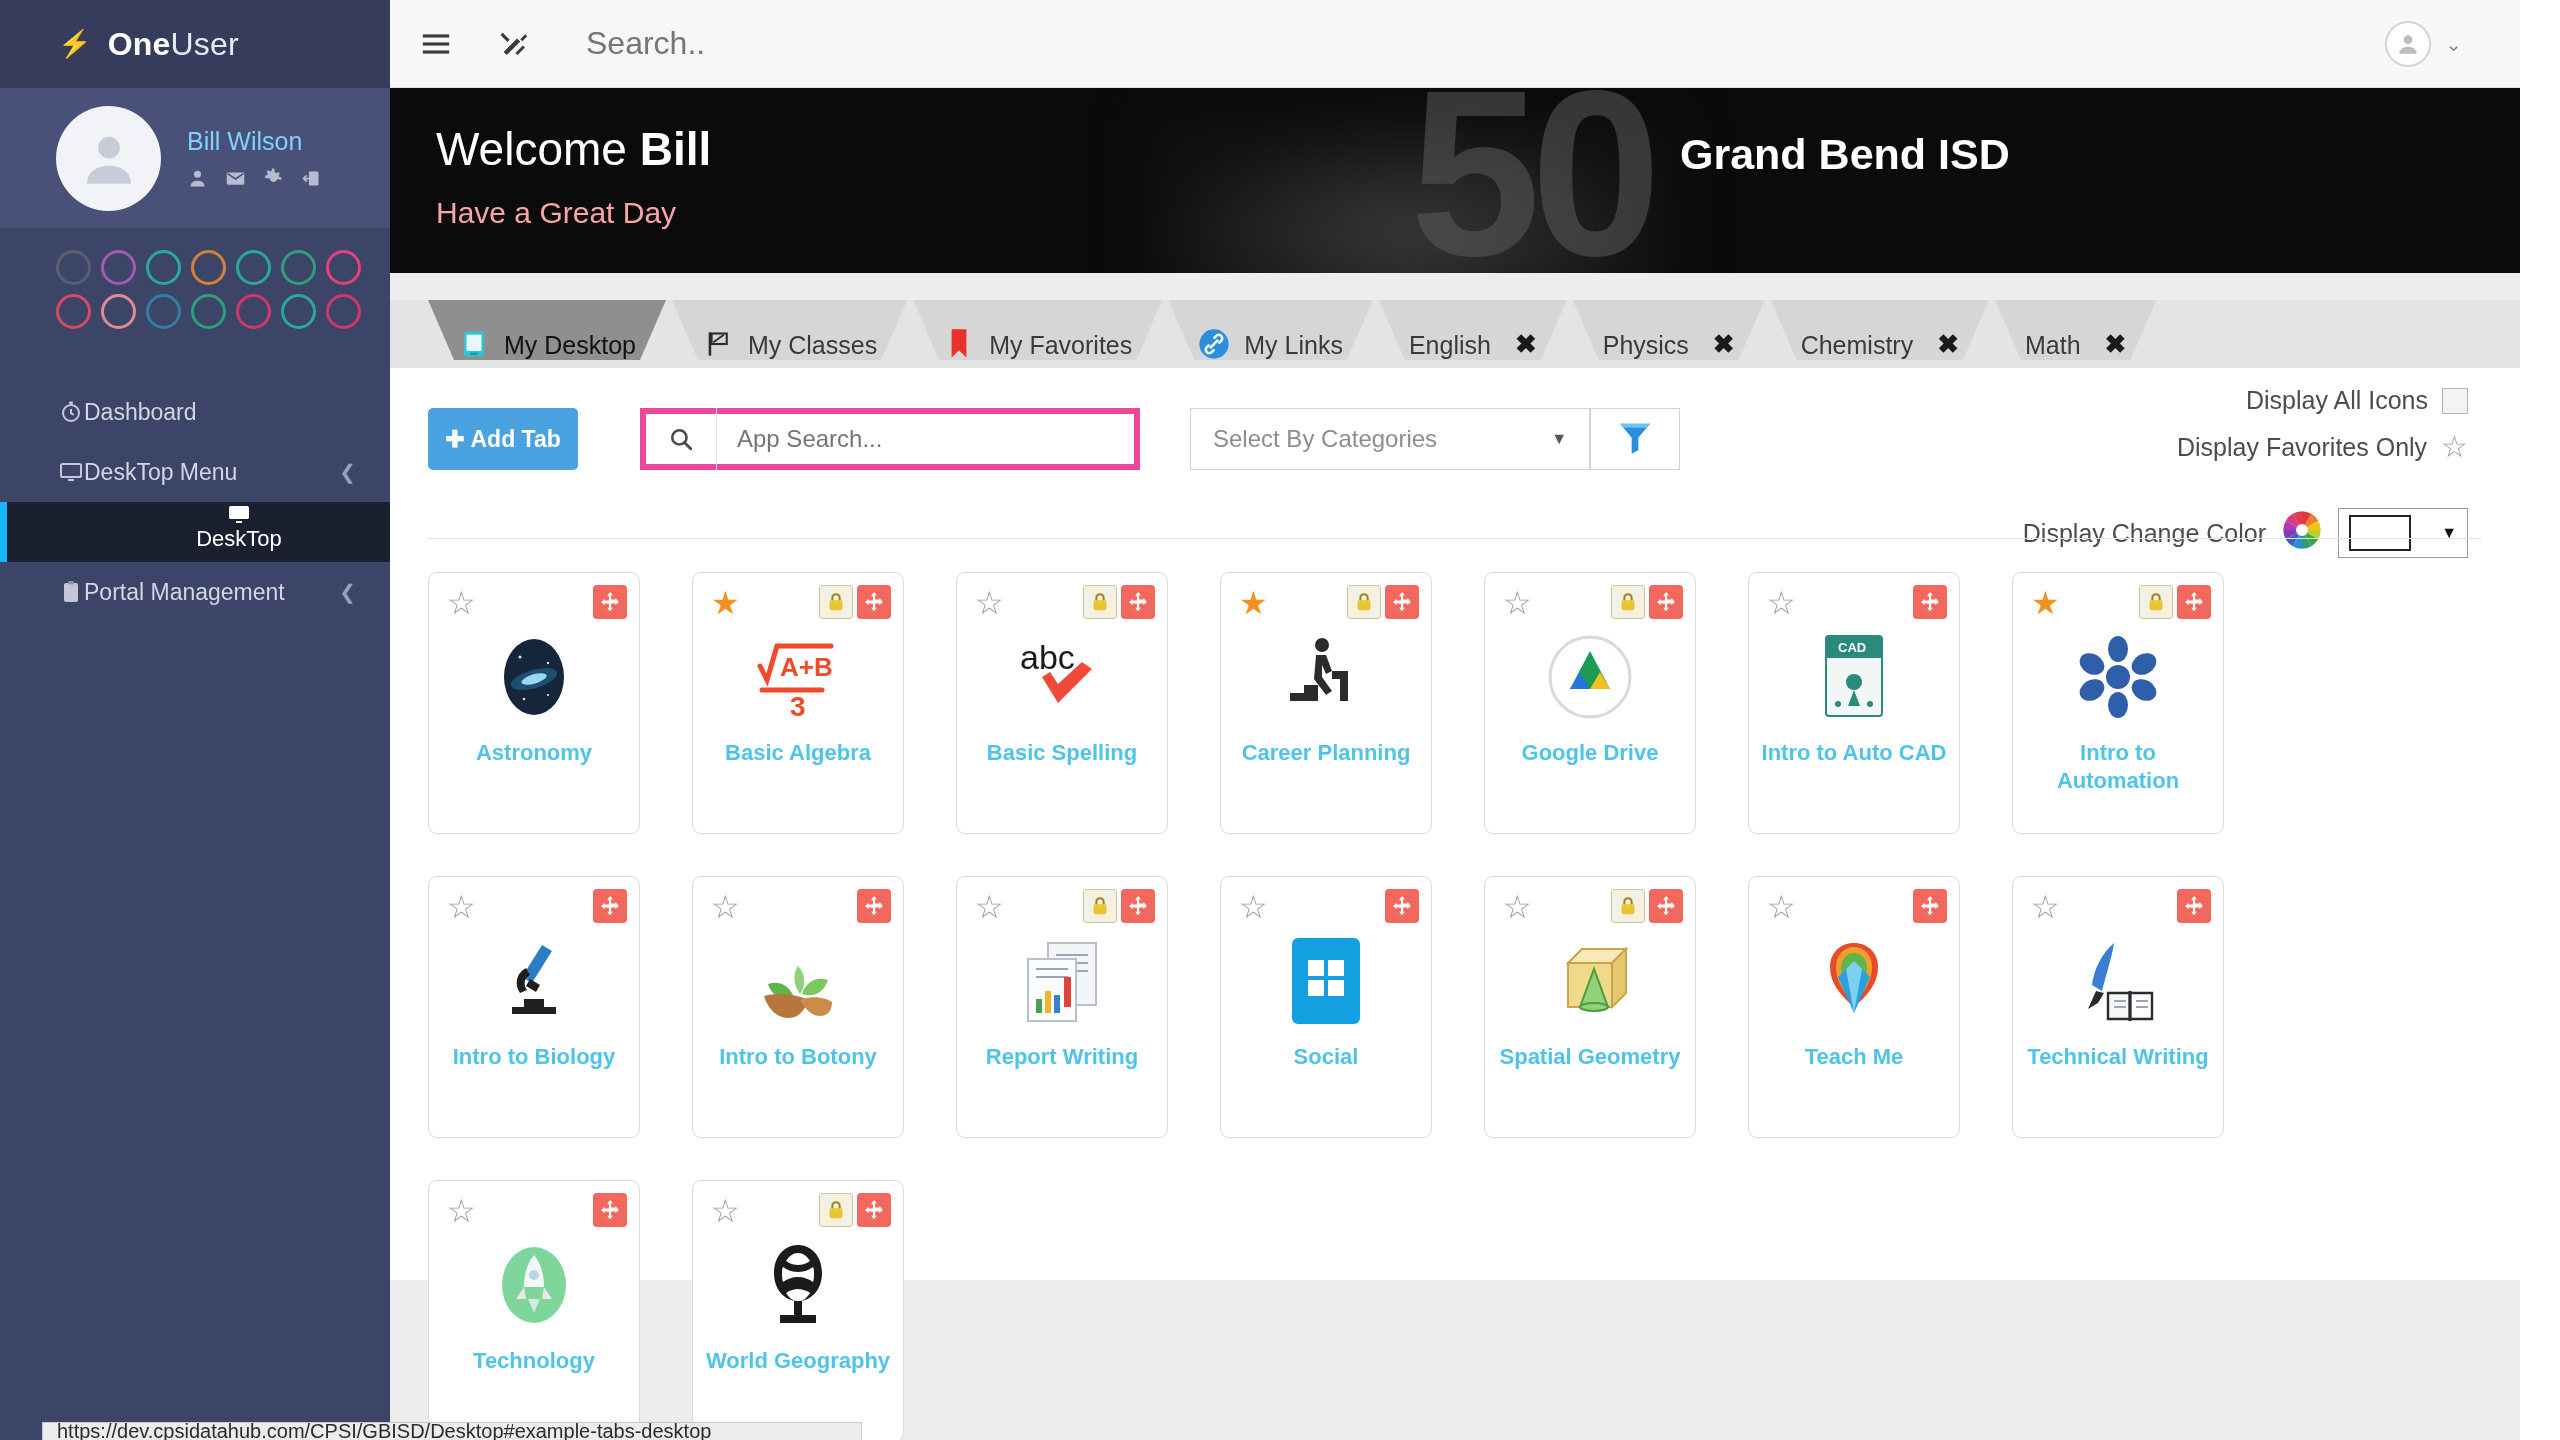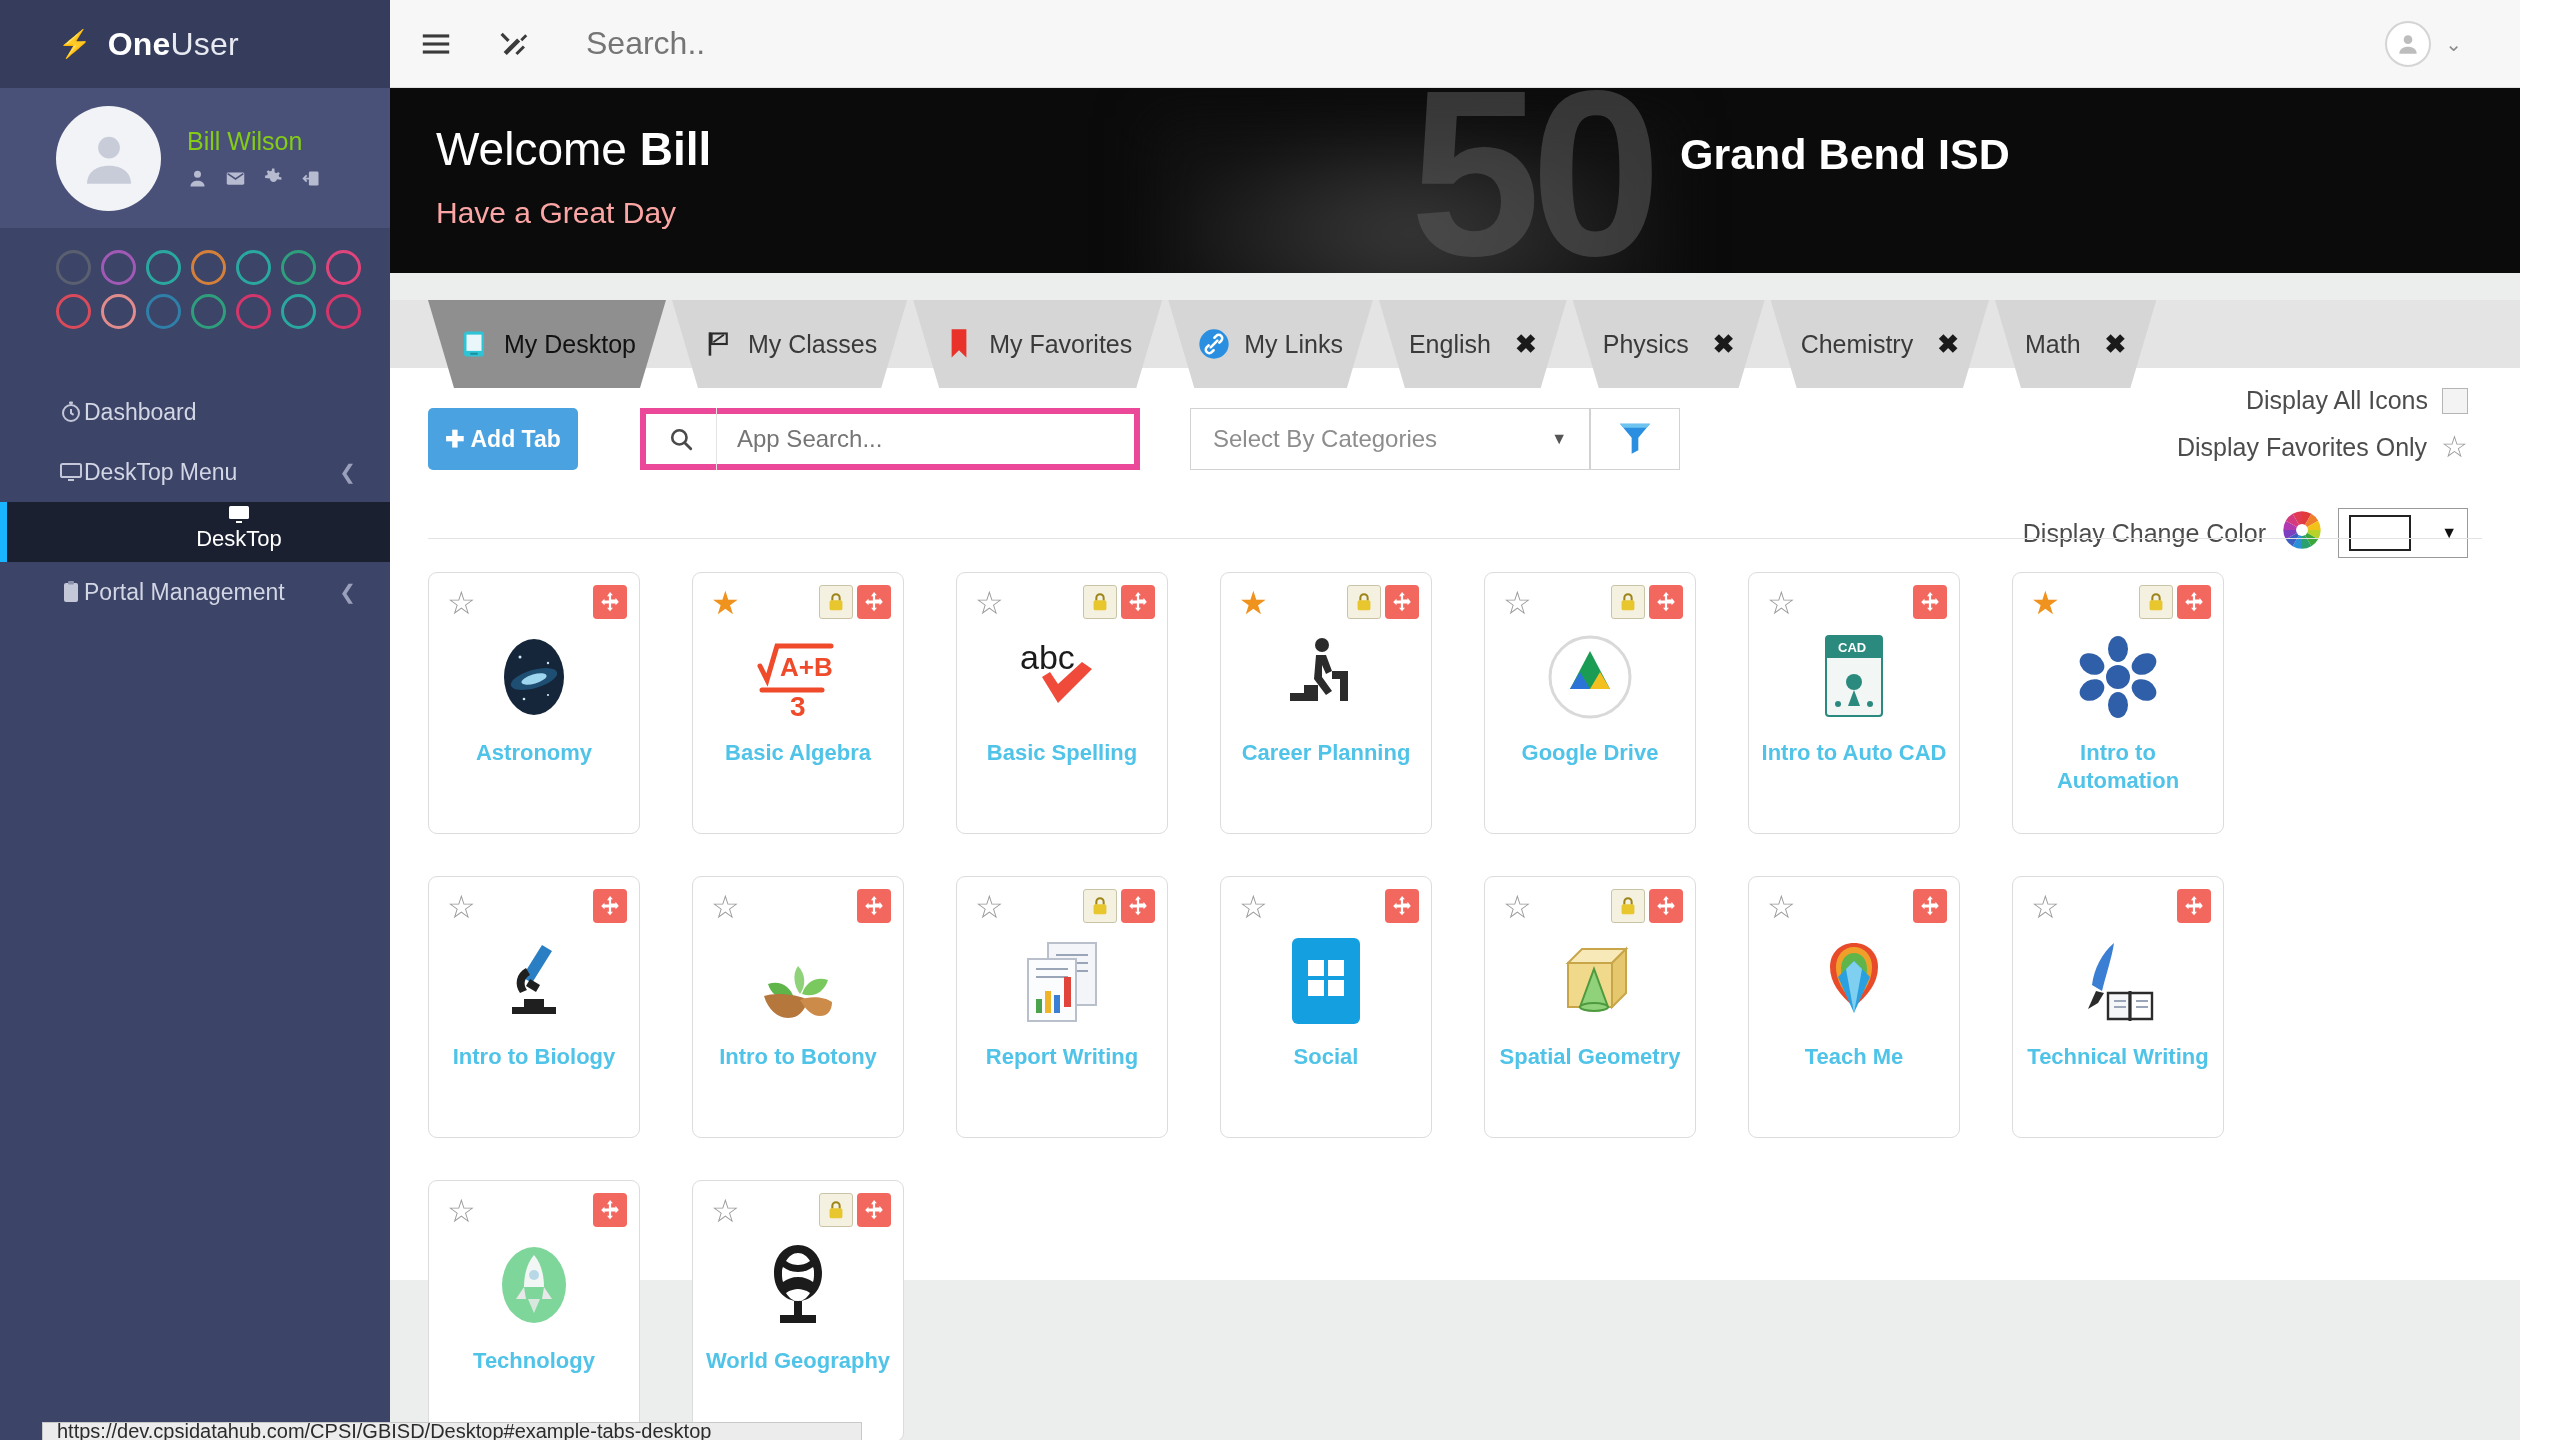--- a/index.html
+++ b/index.html
@@ -25,21 +25,21 @@
 
   #userbox {
     height:140px; background:#4a5179; display:flex; align-items:center;
     padding-left:56px; gap:26px;
   }
   .avatar {
     width:105px;height:105px;border-radius:50%;background:#f2f3f7;
     display:flex;align-items:center;justify-content:center;
   }
   .avatar svg { width:62px;height:62px;fill:#c8cbd8; }
-  .uname { color:#84cc16; font-size:25px; margin-bottom:12px; }
+  .uname { color:#7dd3fc; font-size:25px; margin-bottom:12px; }
   .uicons { display:flex; gap:17px; align-items:center; }
   .uicons svg { width:21px;height:21px;fill:#b6bbd0; }
 
   #swatches {
     padding:22px 0 22px 56px; background:#3c4468;
   }
   .swrow { display:flex; gap:10px; margin-bottom:9px; }
   .sw { width:35px;height:35px;border-radius:50%; border:3px solid; background:transparent; }
 
   #nav { padding-top:22px; }
@@ -122,21 +122,21 @@
     position:absolute; left:0; top:27px; width:2130px; height:980px;
     background:#ffffff;
   }
   
   #tabs {
     position:absolute; left:0; top:0; width:2130px; height:68px;
     background:#e4e4e4; display:flex; align-items:flex-start;
     padding-left:38px;
   }
   .tab {
-    height:88px; display:flex; align-items:center; gap:14px;
+    height:60px; display:flex; align-items:flex-end; gap:14px;
     padding:0 30px; font-size:25px; color:#3a3a3a; position:relative;
     background:#d6d6d6; margin-right:6px;
     clip-path: polygon(0 0, 100% 0, calc(100% - 26px) 100%, 26px 100%);
   }
   .tab.active { background:#8f8f8f; color:#111; }
   .tab .tico { width:32px;height:32px;display:flex;align-items:center;justify-content:center; }
   .tab .xclose { font-size:26px; font-weight:700; color:#1a1a1a; margin-left:10px; }
 
   
   #toolbar { position:absolute; left:0; top:68px; width:2130px; height:170px; }

